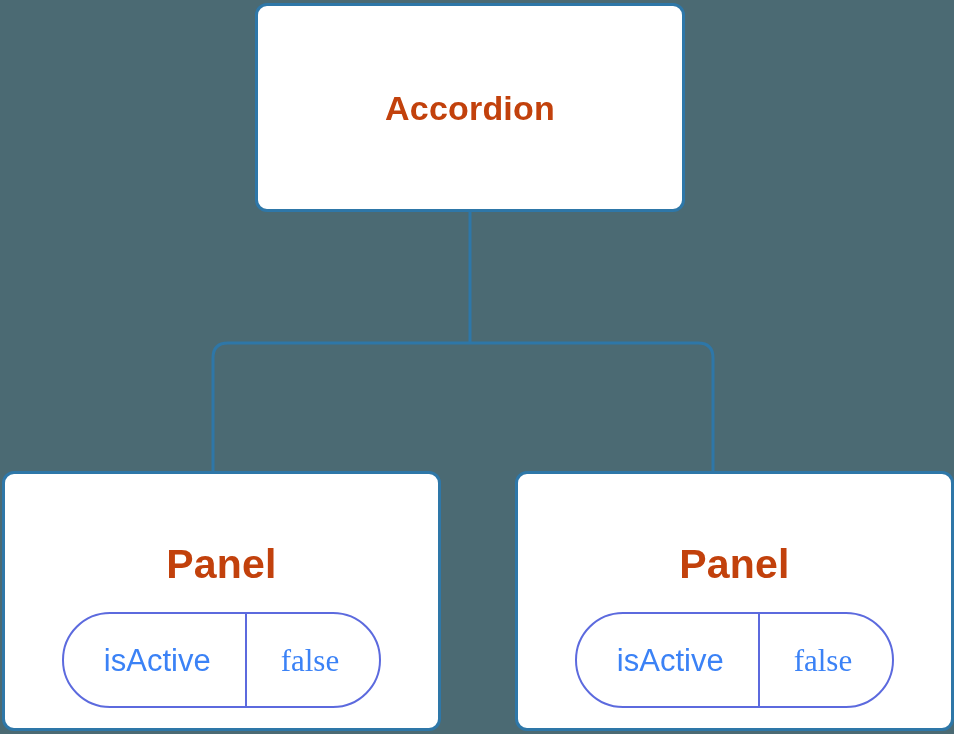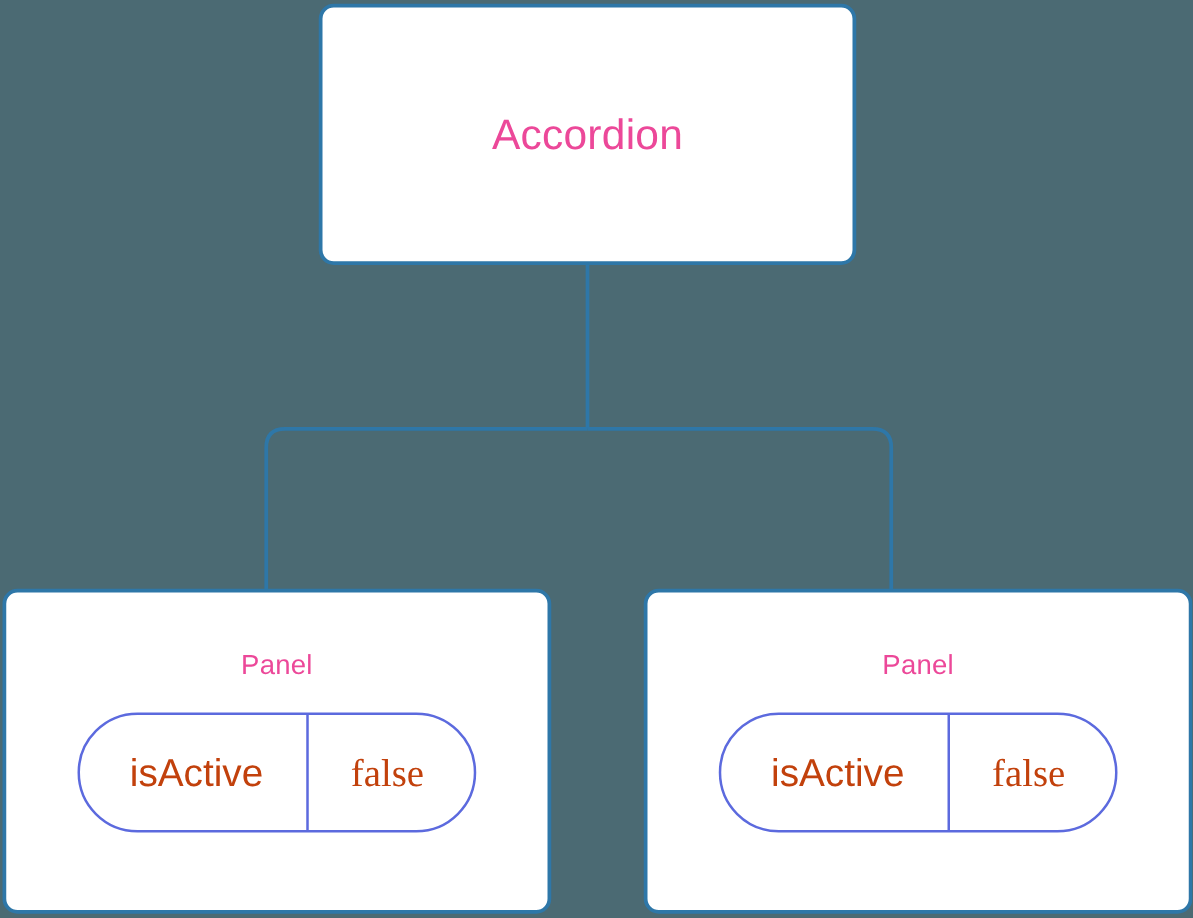--- a/index.html
+++ b/index.html
@@ -65,51 +65,51 @@
 
   #node-panel-right {
     left: 515px;
     top: 471px;
     width: 439px;
     height: 260px;
     justify-content: flex-start;
   }
 
   .node-title {
-    color: #ec4899;
+    color: #c2410c;
     font-size: 34px;
-    font-weight: 400;
+    font-weight: 700;
     line-height: 1;
     letter-spacing: 0.2px;
     white-space: nowrap;
   }
 
   .panel-title {
-    margin-top: 47px;
-    font-size: 22px;
+    margin-top: 70px;
+    font-size: 41px;
   }
 
   
   .state-pill {
     margin-top: 27px;
     display: flex;
     align-items: stretch;
     border: 2px solid #5c6ade;
     border-radius: 999px;
     background: #ffffff;
     height: 92px;
     overflow: hidden;
   }
 
   .state-key,
   .state-value {
     display: flex;
     align-items: center;
     justify-content: center;
-    color: #c2410c;
+    color: #3b82f6;
     font-size: 31px;
     line-height: 1;
     white-space: nowrap;
     box-sizing: border-box;
   }
 
   .state-key {
     padding: 0 34px 0 40px;
     border-right: 2px solid #5c6ade;
   }

